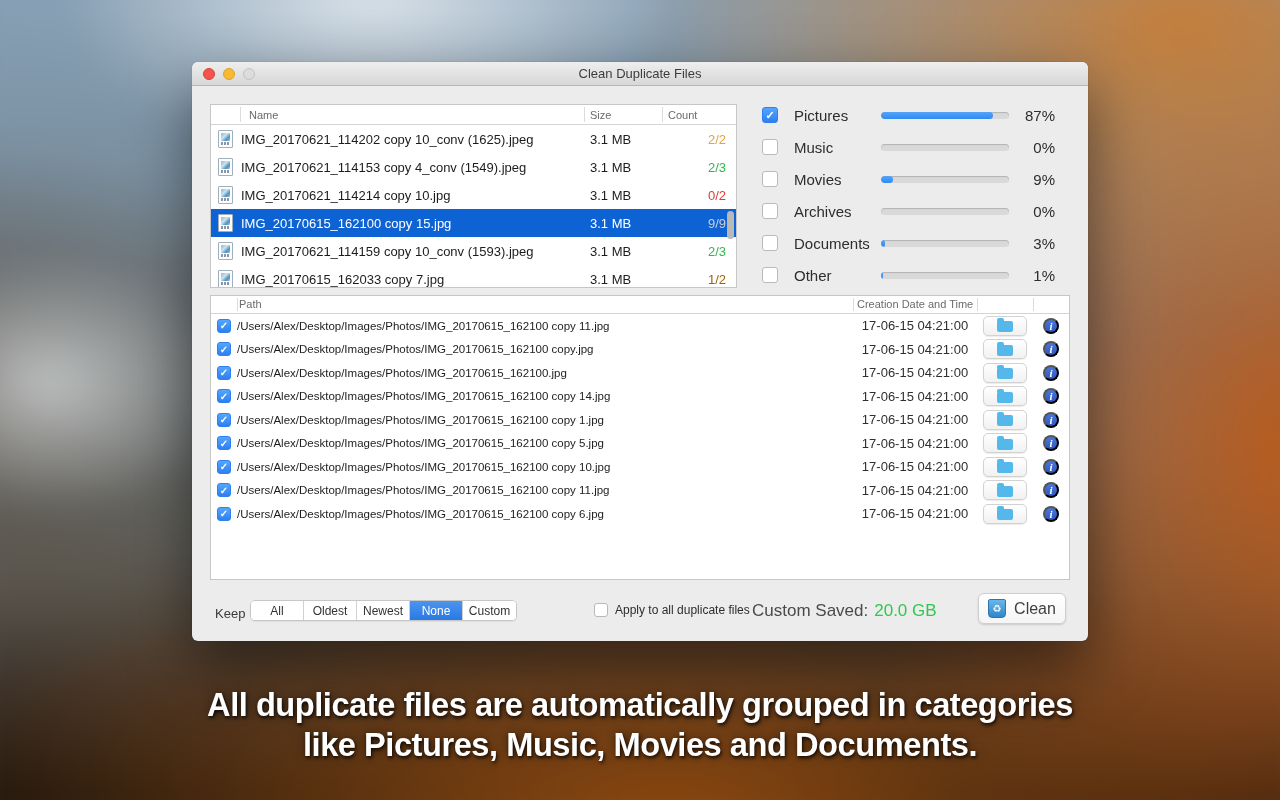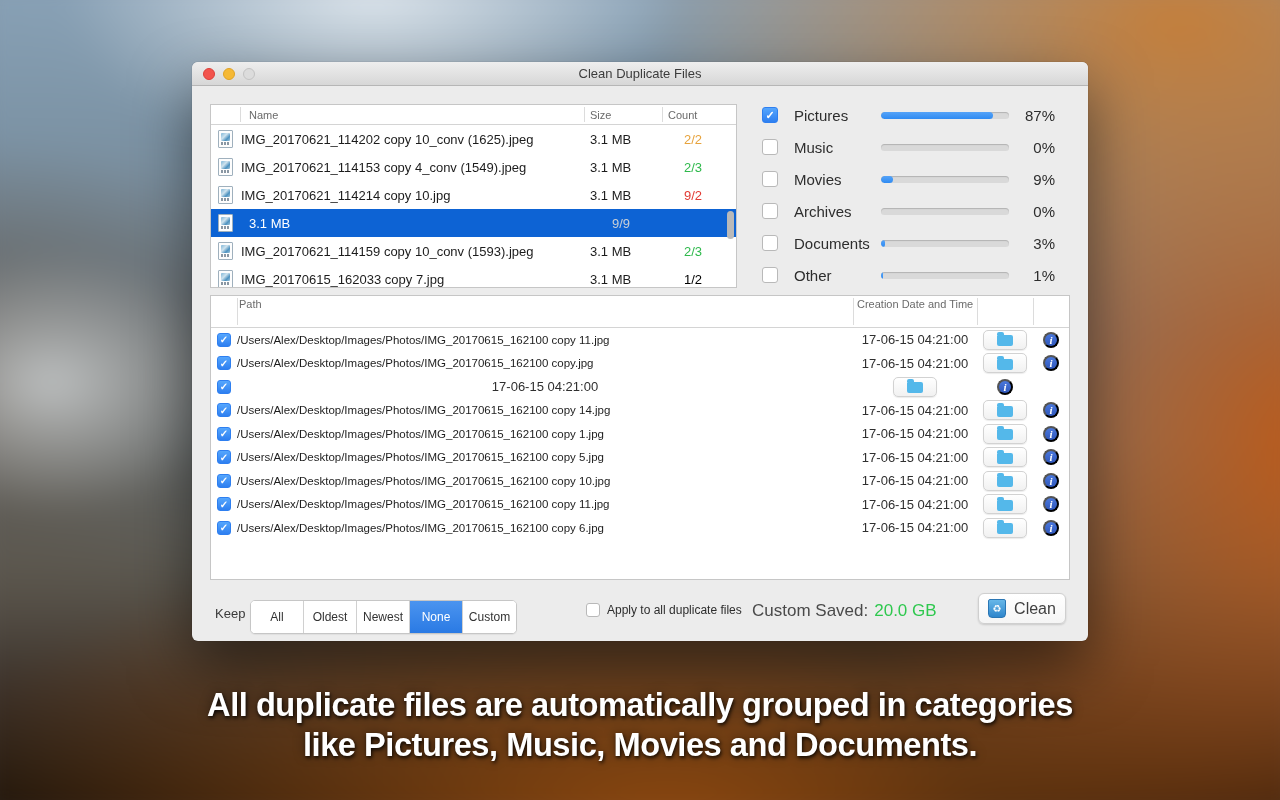--- a/index.html
+++ b/index.html
@@ -38,21 +38,21 @@
     background:#fff; border:1px solid #c6c6c6; overflow:hidden; }
   .ft-header { position:relative; height:20px; background:#fff; border-bottom:1px solid #d4d4d4;
     display:grid; grid-template-columns:30px 1fr 78px 66px 10px; align-items:center;
     font-size:11px; color:#6b6b6b; }
   .ft-header .hsep { position:absolute; top:2px; bottom:2px; width:1px; background:#dcdcdc; }
   .ft-header span { padding-left:8px; white-space:nowrap; overflow:hidden; }
   .ft-row { display:grid; grid-template-columns:30px 1fr 78px 66px 10px; align-items:center;
     height:28px; font-size:13px; color:#1c1c1c; background:#fff; }
   .ft-row .name { white-space:nowrap; overflow:hidden; }
   .ft-row .size { padding-left:8px; }
-  .ft-row .count { text-align:center; font-size:13px; }
+  .ft-row .count { text-align:right; font-size:13px; }
   .ft-row.selected { background:#0d63d4; color:#fff; }
   .jpeg-icon { width:15px; height:18px; margin-left:7px; background:#fdfdfd; border:1px solid #9fb0bd;
     border-radius:1px; position:relative; overflow:hidden; }
   .jpeg-icon::before { content:""; position:absolute; left:2px; top:2px; right:2px; height:8px;
     background:linear-gradient(135deg,#7fb6d8 0%,#cfe3ee 40%,#4f93c0 70%,#9cc3da 100%); border-radius:1px; }
   .jpeg-icon::after { content:""; position:absolute; left:2px; bottom:2px; right:2px; height:3px;
     background:repeating-linear-gradient(90deg,#8a97a3 0 2px,transparent 2px 3px); }
   .ft-scrollbar { position:absolute; right:2px; top:106px; width:7px; height:28px;
     border-radius:4px; background:#b9b9b9; }
 
@@ -67,21 +67,21 @@
   .cat-label { margin-left:16px; width:92px; font-size:15px; color:#2d2d2d; }
   .bar { width:135px; height:7px; border-radius:4px; background:#d9d9d9;
     box-shadow:inset 0 1px 1px rgba(0,0,0,.18); position:relative; overflow:hidden; }
   .bar .fill { position:absolute; left:0; top:0; bottom:0; border-radius:4px;
     background:linear-gradient(#55a3f8,#2f8bf2); }
   .cat-pct { margin-left:auto; width:48px; text-align:right; font-size:15px; color:#2d2d2d; }
 
   
   .path-table { position:absolute; left:18px; top:209px; width:860px; height:285px;
     background:#fff; border:1px solid #c6c6c6; overflow:hidden; }
-  .pt-header { position:relative; height:32px; border-bottom:1px solid #d4d4d4;
+  .pt-header { position:relative; height:18px; border-bottom:1px solid #d4d4d4;
     font-size:11px; color:#6b6b6b; }
   .pt-header .path-h { position:absolute; left:28px; top:2px; }
   .pt-header .date-h { position:absolute; left:646px; top:2px; }
   .pt-header .hsep { position:absolute; top:2px; bottom:2px; width:1px; background:#dcdcdc; }
   .pt-row { display:grid; grid-template-columns:26px 1fr 124px 56px 36px; align-items:center; height:23.5px; }
   .pt-row .path { font-size:11.5px; color:#1d1d1d; white-space:nowrap; overflow:hidden; }
   .pt-row .date { font-size:13px; color:#2f2f2f; text-align:center; }
   .pt-row .cbwrap { display:flex; justify-content:center; }
   .folder-btn { width:44px; height:20px; margin:0 auto; background:linear-gradient(#ffffff,#f1f1f1);
     border:1px solid #d2d2d2; border-radius:5px; display:flex; align-items:center; justify-content:center;
@@ -90,28 +90,28 @@
   .folder-glyph::before { content:""; position:absolute; left:0; top:-3px; width:7px; height:3px;
     background:#54b8ea; border-radius:2px 2px 0 0; }
   .info-btn { width:16px; height:16px; margin:0 auto; border-radius:50%;
     background:linear-gradient(#4a78dd,#2f57bb); color:#fff;
     font-family:"Liberation Serif",serif; font-style:italic; font-weight:bold; font-size:11px;
     display:flex; align-items:center; justify-content:center; cursor:pointer; }
 
   
   .toolbar { position:absolute; left:0; right:0; top:506px; height:48px; }
   .keep-label { position:absolute; left:23px; top:14px; font-size:13px; color:#3a3a3a; }
-  .segmented { position:absolute; left:58px; top:8px; height:34px; display:flex;
+  .segmented { position:absolute; left:58px; top:8px; height:21px; display:flex;
     background:#fff; border:1px solid #c6c6c6; border-radius:5px; overflow:hidden;
     box-shadow:0 1px 1px rgba(0,0,0,.06); }
   .segmented .seg { width:53px; font-size:12px; color:#333; background:#fff; border:none;
     border-right:1px solid #d0d0d0; cursor:pointer; font-family:inherit; }
   .segmented .seg:last-child { border-right:none; }
   .segmented .seg.sel { background:linear-gradient(#4b94ef,#2a7ae4); color:#fff; }
-  .apply { position:absolute; left:358px; top:11px; display:flex; align-items:center; gap:7px;
+  .apply { position:absolute; left:366px; top:11px; display:flex; align-items:center; gap:7px;
     font-size:12px; color:#2d2d2d; cursor:pointer;padding-left:36px; }
   .space-saved { position:absolute; left:560px; top:9px; font-size:17px; color:#4a4a4a; }
   .space-saved .val { color:#2ec84e; margin-left:6px; }
   .clean-btn { position:absolute; left:786px; top:1px; width:88px; height:31px;
     background:linear-gradient(#ffffff,#f5f5f5); border:1px solid #cfcfcf; border-radius:6px;
     box-shadow:0 1px 2px rgba(0,0,0,.15); display:flex; align-items:center; justify-content:center;
     gap:8px; font-size:16px; color:#3f3f3f; font-family:inherit; cursor:pointer; }
   .bin-icon { width:18px; height:19px; background:linear-gradient(#67b7e8,#2f86cc);
     border:1px solid #2a76b4; border-radius:2px 2px 4px 4px; position:relative;
     display:flex; align-items:center; justify-content:center; color:#fff; font-size:10px; }
@@ -168,47 +168,48 @@
             <span class="size">3.1 MB</span>
             <span class="count" style="color: rgb(47, 185, 76);">2/3</span>
             <span></span>
           </div>
           <div class="ft-row">
             <span>
               <div class="jpeg-icon"></div>
             </span>
             <span class="name">IMG_20170621_114214 copy 10.jpg</span>
             <span class="size">3.1 MB</span>
-            <span class="count" style="color: rgb(226, 59, 52);">9/2</span>
+            <span class="count" style="color: rgb(226, 59, 52);">0/2</span>
             <span></span>
           </div>
           <div class="ft-row selected">
             <span>
               <div class="jpeg-icon"></div>
             </span>
+            <span class="name">IMG_20170615_162100 copy 15.jpg</span>
             <span class="size">3.1 MB</span>
             <span class="count" style="color: rgb(201, 207, 214);">9/9</span>
             <span></span>
           </div>
           <div class="ft-row">
             <span>
               <div class="jpeg-icon"></div>
             </span>
             <span class="name">IMG_20170621_114159 copy 10_conv (1593).jpeg</span>
             <span class="size">3.1 MB</span>
             <span class="count" style="color: rgb(47, 185, 76);">2/3</span>
             <span></span>
           </div>
           <div class="ft-row">
             <span>
               <div class="jpeg-icon"></div>
             </span>
             <span class="name">IMG_20170615_162033 copy 7.jpg</span>
             <span class="size">3.1 MB</span>
-            <span class="count" style="color: #000000;">1/2</span>
+            <span class="count" style="color: #a16207;">1/2</span>
             <span></span>
           </div>
         </div>
       <div class="ft-scrollbar"></div>
     </div>
 
     <div class="categories" id="categories">
         <div class="cat-row">
           <span class="cb checked">✓</span>
           <span class="cat-label">Pictures</span>
@@ -288,20 +289,21 @@
             <span class="date">17-06-15 04:21:00</span>
             <button class="folder-btn">
               <span class="folder-glyph"></span>
             </button>
             <button class="info-btn">i</button>
           </div>
           <div class="pt-row">
             <span class="cbwrap">
               <span class="cb small checked">✓</span>
             </span>
+            <span class="path">/Users/Alex/Desktop/Images/Photos/IMG_20170615_162100.jpg</span>
             <span class="date">17-06-15 04:21:00</span>
             <button class="folder-btn">
               <span class="folder-glyph"></span>
             </button>
             <button class="info-btn">i</button>
           </div>
           <div class="pt-row">
             <span class="cbwrap">
               <span class="cb small checked">✓</span>
             </span>

